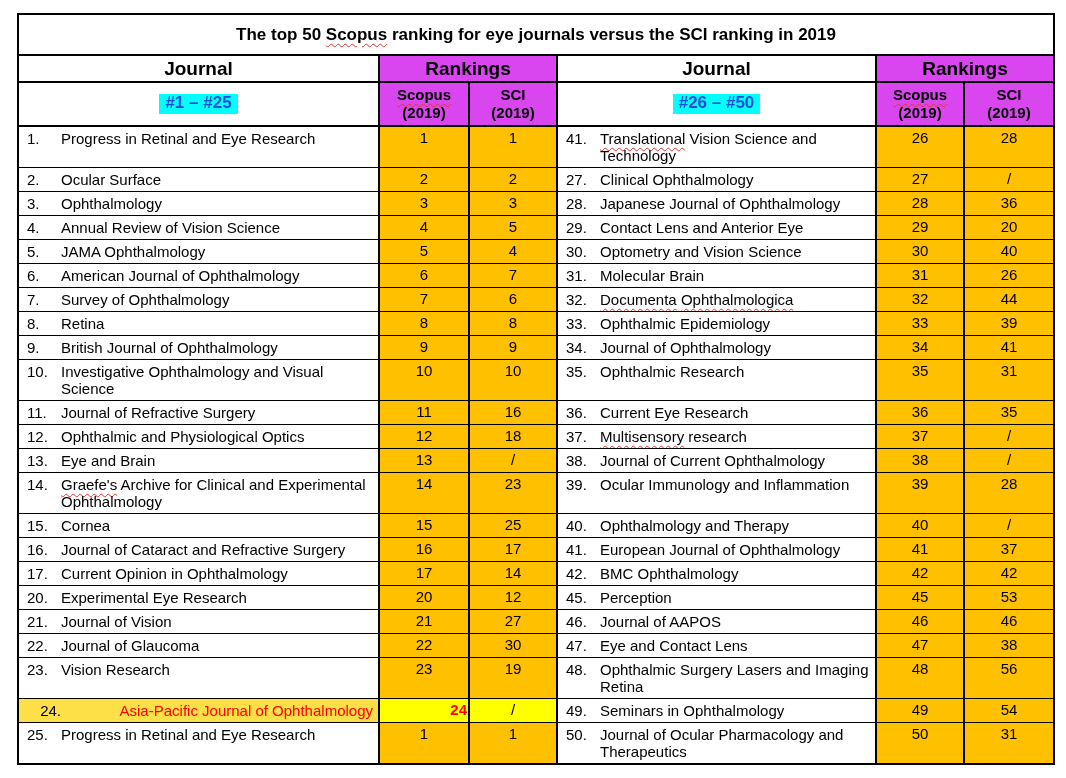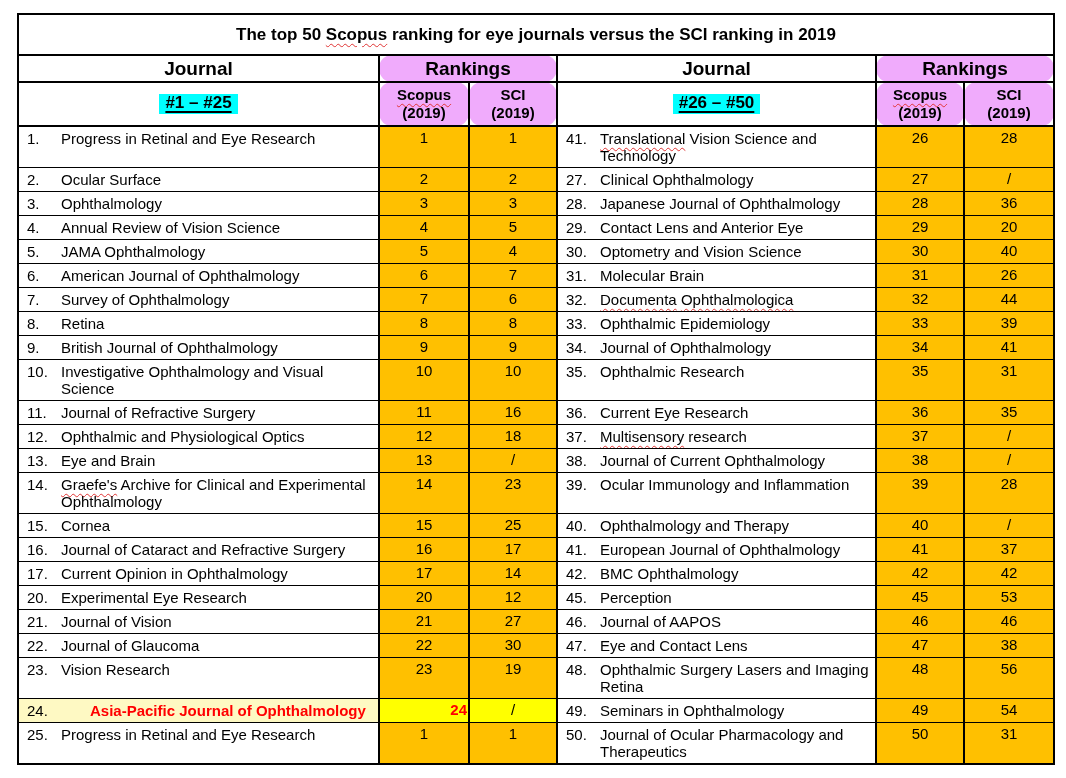--- a/index.html
+++ b/index.html
@@ -33,48 +33,48 @@
     text-decoration-color:#e03434;
     text-decoration-thickness:1px;
     text-underline-offset:3px;
   }
 
   
   tr.hdr-a td { height:23px; text-align:center; vertical-align:middle;
                 font-weight:bold; font-size:19px; border:2px solid #000; }
   tr.hdr-b td { height:40px; text-align:center; vertical-align:middle;
                 font-weight:bold; font-size:15px; line-height:18px; border:2px solid #000; }
-  .orange { background:#f0abfc;border-radius:13px; }
+  .orange { background:#d946ef; }
 
   .range {
     display:inline-block;
-    background:#00FFFF; color:#000000;
+    background:#00FFFF; color:#1d4ed8;
     font-weight:bold; font-size:17px;
     padding:0 6px 2px 6px;
-    text-decoration:underline; text-decoration-thickness:2px; text-underline-offset:3px;
+    text-decoration-thickness:2px; text-underline-offset:3px;
   }
 
   
   tbody tr { height:23px; }
   tbody tr:nth-child(1),
   tbody tr:nth-child(14),
   tbody tr:nth-child(23),
   tbody tr:nth-child(25) { height:41px; }
 
   td.jcell { background:#fff; vertical-align:top; font-size:15px; }
   .jwrap { display:flex; align-items:flex-start; padding:2px 4px 2px 7px; line-height:17px; }
   .num { flex:0 0 34px; width:34px; }
   .jname { flex:1 1 auto; }
 
   td.rcell { background:#FFC000; vertical-align:top; text-align:center;
              font-size:15px; padding-top:2px; line-height:17px; }
 
   
-  td.hl { background:#fef9c3; }
-  td.hl .jname { color:#FF0000; font-weight:bold;margin-left:29px; }
+  td.hl { background:#fde047;text-align:right; }
+  td.hl .jname { color:#FF0000; font-weight:normal;margin-left:29px; }
   td.rcell.hl-red { background:#FFFF00; color:#FF0000; font-weight:bold;text-align:right; }
   td.rcell.hl-plain { background:#FFFF00; }
 </style>
 </head>
 <body>
 
 <div class="page">
   <table class="main">
     <colgroup>
       <col style="width:361px">

